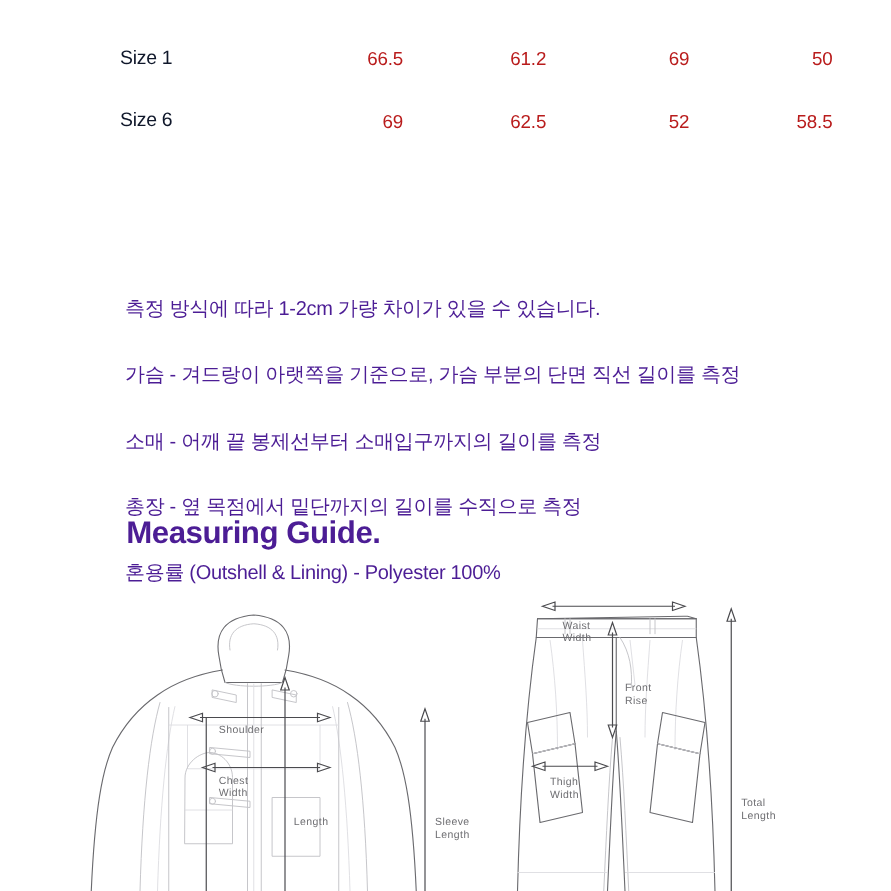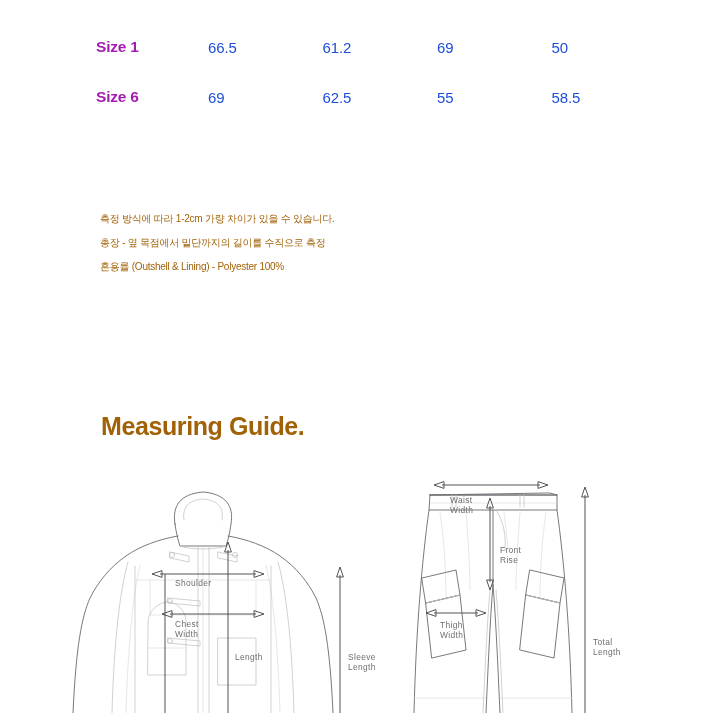--- a/index.html
+++ b/index.html
@@ -25,56 +25,57 @@
   }
   .size-row {
     display: flex;
     align-items: center;
     height: 50px;
   }
   .size-label {
     width: 112px;
     flex: 0 0 112px;
     font-size: 15.5px;
-    font-weight: 700;
-    color: #a21caf;
+    font-weight: 400;
+    color: #0f172a;
     letter-spacing: -0.2px;
   }
   .size-cell {
     flex: 1 1 0;
-    text-align: left;
+    text-align: right;
     font-size: 15px;
     font-weight: 400;
-    color: #1d4ed8;
+    color: #b91c1c;
     letter-spacing: -0.1px;
   }
 
   
   #measure-notes {
     position: absolute;
     left: 100px;
     top: 207px;
     width: 540px;
   }
   .note-line {
-    font-size: 10px;
+    font-size: 16px;
     line-height: 23.8px;
-    color: #a16207;
+    color: #4c1d95;
     letter-spacing: -0.25px;
     white-space: nowrap;
+    margin-top: 29px;
   }
 
   
   #measuring-guide-heading {
     position: absolute;
     left: 101px;
     top: 412px;
     font-size: 25px;
     font-weight: 700;
-    color: #a16207;
+    color: #4c1d95;
     letter-spacing: -0.4px;
   }
 
   
   #diagrams {
     position: absolute;
     left: 0;
     top: 470px;
     width: 713px;
     height: 243px;
@@ -123,29 +124,31 @@
     <div class="size-cell">66.5</div>
     <div class="size-cell">61.2</div>
     <div class="size-cell">69</div>
     <div class="size-cell">50</div>
   </div>
 
   <div class="size-row">
     <div class="size-label">Size 6</div>
     <div class="size-cell">69</div>
     <div class="size-cell">62.5</div>
-    <div class="size-cell">55</div>
+    <div class="size-cell">52</div>
     <div class="size-cell">58.5</div>
   </div>
 
 
 </div>
 
 <div id="measure-notes">
   <div class="note-line">측정 방식에 따라 1-2cm 가량 차이가 있을 수 있습니다.</div>
+  <div class="note-line">가슴 - 겨드랑이 아랫쪽을 기준으로, 가슴 부분의 단면 직선 길이를 측정</div>
+  <div class="note-line">소매  - 어깨 끝 봉제선부터 소매입구까지의 길이를 측정</div>
   <div class="note-line">총장 - 옆 목점에서 밑단까지의 길이를 수직으로 측정</div>
   <div class="note-line">혼용률 (Outshell &amp; Lining) - Polyester 100%</div>
 </div>
 
 <div id="measuring-guide-heading">Measuring Guide.</div>
 
 <div id="diagrams">
 
   <svg class="diagram-svg" width="380" height="243" viewBox="0 0 380 243" style="position:absolute; left:0; top:0;">
 

